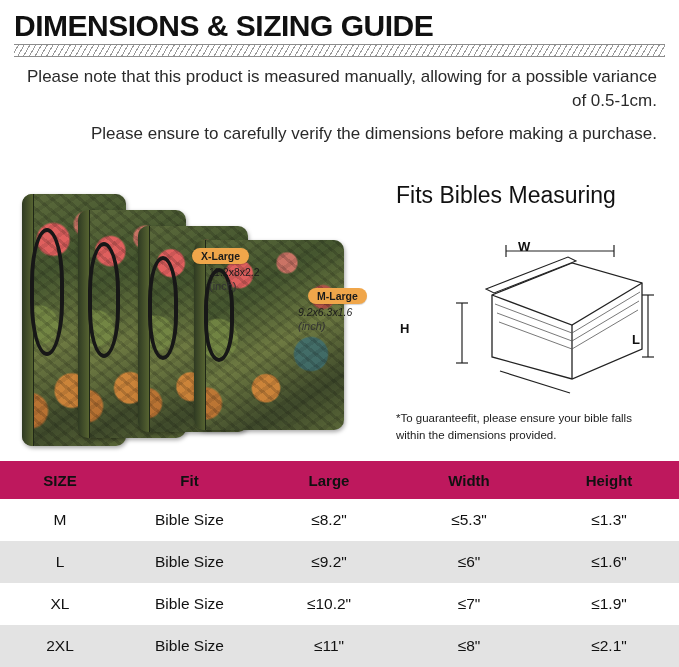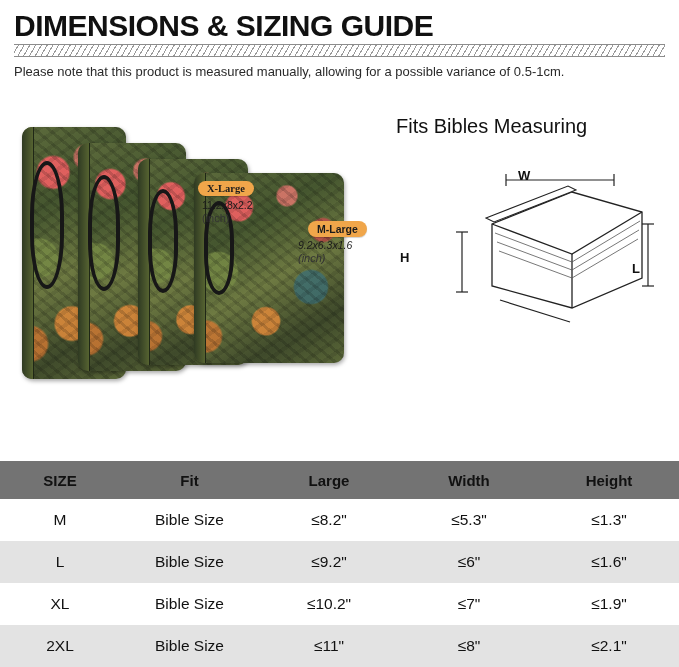--- a/index.html
+++ b/index.html
@@ -33,24 +33,25 @@
     margin: 2px 0 6px 0;
     background-image: repeating-linear-gradient(
       -60deg,
       #9a9a9a 0px, #9a9a9a 1px,
       rgba(255,255,255,0) 1px, rgba(255,255,255,0) 5px
     );
     border-top: 1px solid #8c8c8c;
     border-bottom: 1px solid #8c8c8c;
   }
   .note {
-    font-size: 13px;
+    font-size: 17px;
     color: #2a2a2a;
     line-height: 1.45;
-    margin: 0;
+    margin: 8px;
+    text-align: right;
   }
 
   
   .mid {
     position: relative;
     height: 350px;
     margin-top: 6px;
   }
 
   
@@ -124,38 +125,38 @@
   }
   .dims {
     position: absolute;
     font-size: 10.5px;
     color: #1b1b1b;
     line-height: 1.25;
     white-space: nowrap;
   }
   .dims .unit { font-size: 11px; color: #333; }
 
-  .lbl-xl-pill   { left: 198px; top: 94px; font-family: Liberation Serif, serif; }
-  .lbl-xl-dims   { left: 202px; top: 112px; }
+  .lbl-xl-pill   { left: 192px; top: 94px; }
+  .lbl-xl-dims   { left: 209px; top: 112px; }
   .lbl-m-pill    { left: 298px; top: 134px; margin-left: 10px; }
   .lbl-m-dims    { left: 298px; top: 152px; font-style: italic; }
   .lbl-2xl-pill  { left: 16px;  top: 384px; }
   .lbl-2xl-dims  { left: 16px;  top: 402px; }
   .lbl-l-pill    { left: 152px; top: 402px; }
   .lbl-l-dims    { left: 146px; top: 420px; }
 
   
   .right {
     position: absolute;
     left: 396px;
     top: 28px;
     width: 272px;
   }
   .fits-title {
-    font-size: 20px;
+    font-size: 23px;
     color: #111;
     line-height: 1.15;
     margin: 0 0 20px 0;
   }
 
   .book-fig {
     position: relative;
     width: 272px;
     height: 175px;
     margin-top: 8px;
@@ -188,37 +189,38 @@
   }
   .table td, .table th {
     height: 40px;
     text-align: center;
     font-size: 15.5px;
     font-weight: normal;
     color: #111;
     border: none;
   }
   .table thead th {
-    background: #737373;
+    background: #be185d;
     font-weight: bold;
     font-size: 15px;
     height: 36px;
   }
   .table tbody tr:nth-child(odd) td  { background: #ffffff; }
   .table tbody tr:nth-child(even) td { background: #e3e3e3; }
   .col-size { width: 118px; }
   .col-fit  { width: 137px; }
 </style>
 </head>
 <body>
 
 <div class="header">
   <div class="title">DIMENSIONS &amp; SIZING GUIDE</div>
   <div class="divider-dash"></div>
   <p class="note">Please note that this product is measured manually, allowing for a possible variance of 0.5-1cm.</p>
+  <p class="note">Please ensure to carefully verify the dimensions before making a purchase.</p>
 </div>
 
 <div class="mid">
 
   <div class="stack">
     <div class="cover cover-2xl">
       <div class="leafy"></div>
       <div class="spine"></div>
     </div>
     <div class="cover cover-xl">
@@ -292,20 +294,24 @@
         <line x1="246" y1="66" x2="258" y2="66" stroke="#222" stroke-width="1.2"></line>
         <line x1="246" y1="128" x2="258" y2="128" stroke="#222" stroke-width="1.2"></line>
 
         <line x1="104" y1="142" x2="174" y2="164" stroke="#222" stroke-width="1.2"></line>
       </svg>
       <div class="dim-letter letter-w">W</div>
       <div class="dim-letter letter-h">H</div>
       <div class="dim-letter letter-l">L</div>
     </div>
 
+    <div class="guarantee">
+      <div>*To guaranteefit, please ensure your bible falls</div>
+      <div>within the dimensions provided.</div>
+    </div>
   </div>
 </div>
 
 <table class="table">
   <thead>
     <tr>
       <th class="col-size">SIZE</th>
       <th class="col-fit">Fit</th>
       <th>Large</th>
       <th>Width</th>

